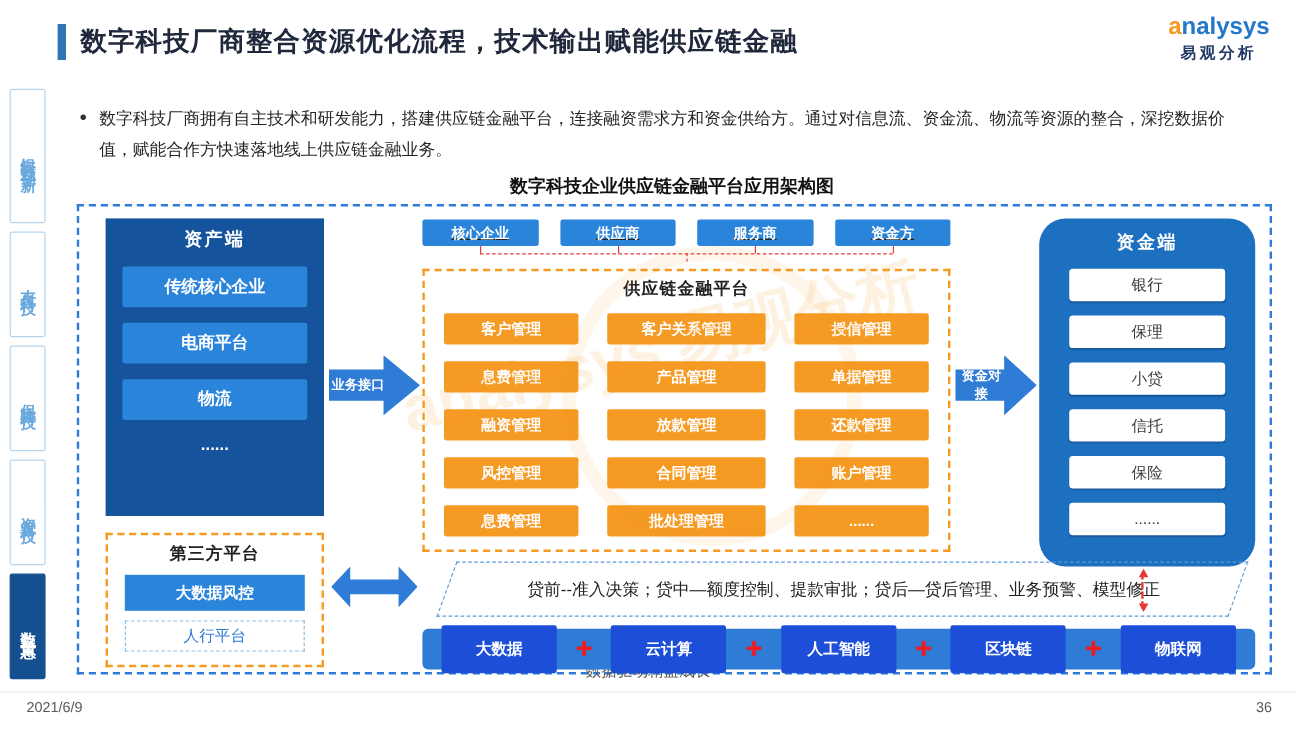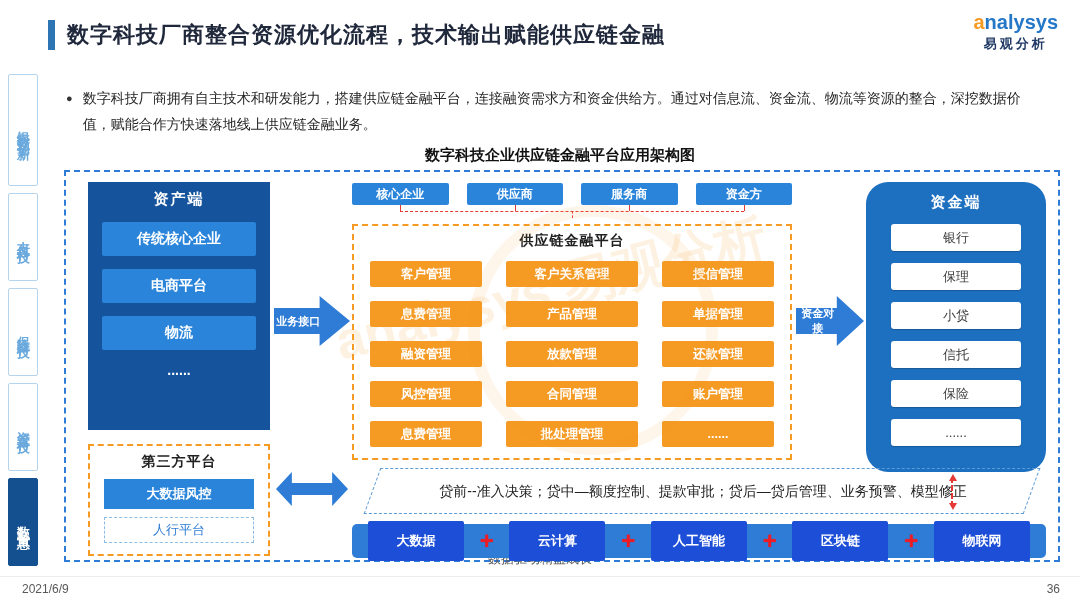--- a/index.html
+++ b/index.html
@@ -60,21 +60,21 @@
 
   
   .flow-arrow { position:absolute; background:#2e7cd6; z-index:1;
                 clip-path:polygon(0 24%, 60% 24%, 60% 0, 100% 50%, 60% 100%, 60% 76%, 0 76%); }
   .flow-arrow span { position:absolute; left:0; top:50%; transform:translateY(-50%); width:64%;
                      text-align:center; color:#fff; font-size:11px; font-weight:bold; }
   .arrow-left-pos { left:274px; top:296px; width:76px; height:50px; }
   .arrow-right-pos { left:796px; top:296px; width:68px; height:50px; }
 
   
-  .roles { position:absolute; left:352px; top:183px; width:440px; height:22px; display:flex; gap:18px; z-index:1; }
+  .roles { position:absolute; left:352px; top:183px; width:440px; height:22px; display:flex; gap:18px; z-index:1;text-decoration:underline; }
   .role { flex:1; background:#2a85da; color:#fff; font-size:12px; font-weight:bold;
           display:flex; align-items:center; justify-content:center; border-radius:2px; }
 
   
   .rline-h { position:absolute; left:400px; top:211px; width:344px; border-top:1px dashed #e53935; z-index:0; }
   .rstub { position:absolute; top:205px; height:6px; width:0; border-left:1px dashed #e53935; z-index:0; }
   .rstub-c { position:absolute; left:572px; top:211px; height:7px; width:0; border-left:1px dashed #e53935; z-index:0; }
 
   
   .platform { position:absolute; left:352px; top:224px; width:440px; height:236px; border:2px dashed #f59a23; z-index:1; }

